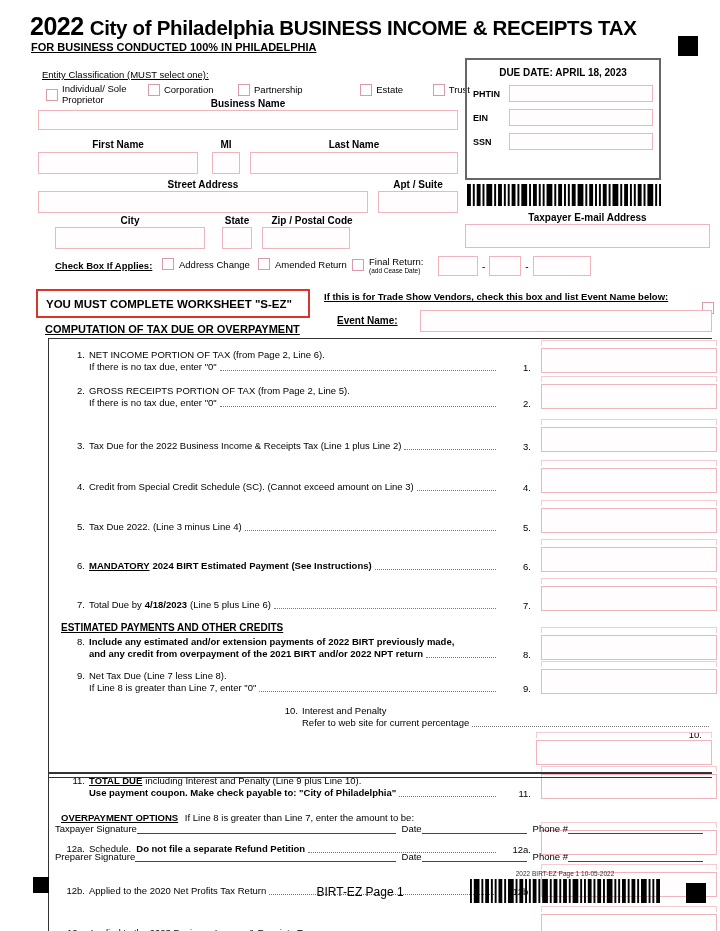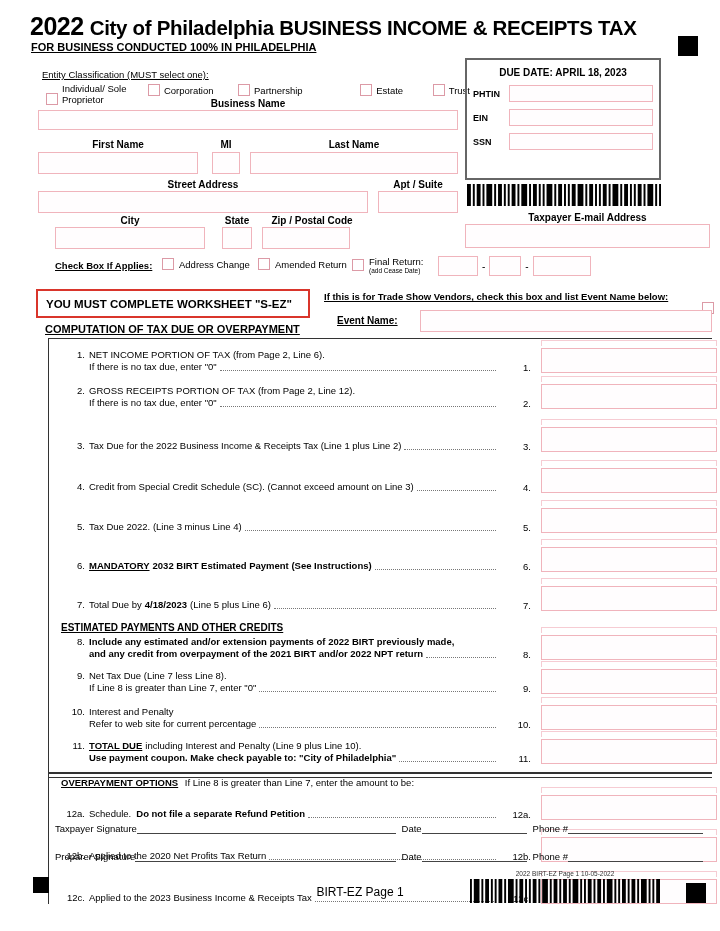--- a/index.html
+++ b/index.html
@@ -10,21 +10,21 @@
   .b{font-weight:bold;}
   .u{text-decoration:underline;}
   .sq{background:#000;}
   .fld{border:1px solid var(--field-border);background:#fffdfe;box-sizing:border-box;}
   .cb{width:12px;height:12px;border:1px solid #dc9aa6;background:#fff;flex:none;box-sizing:border-box;}
   .lbl{font-weight:bold;font-size:10px;text-align:center;}
   .title-year{font-size:25px;font-weight:bold;letter-spacing:-0.5px;}
   .title-rest{font-size:20.5px;font-weight:bold;margin-left:6px;letter-spacing:-0.3px;}
   .subtitle{font-size:11px;font-weight:bold;text-decoration:underline;}
   .entity-row{display:flex;align-items:flex-start;font-size:9.5px;}
-  .entity-opt{display:flex;align-items:flex-end;}
+  .entity-opt{display:flex;align-items:center;}
   .entity-opt .cb{margin-right:4px;margin-top:1px;}
   .idbox{border:2px solid #666;box-sizing:border-box;padding:3px 6px;}
   .idbox-title{font-size:15px;font-weight:bold;text-align:center;letter-spacing:0.2px;}
   .idbox-due{font-size:10px;font-weight:bold;text-align:center;margin-top:4px;}
   .idrow{display:flex;align-items:center;margin-top:7px;}
   .idrow .idlbl{width:36px;font-size:9px;font-weight:bold;flex:none;}
   .idrow .fld{flex:1;height:17px;}
   .flag{display:flex;align-items:center;font-size:9.5px;}
   .flag .cb{margin-right:5px;}
   .redbox{border:2px solid var(--alert-red);box-sizing:border-box;display:flex;align-items:center;
@@ -216,21 +216,21 @@
           </div>
       </div>
       <div class="cn">1.</div>
       <div class="cbox"></div>
     </div>
 
     <div class="crow" style="margin-top:11px;">
       <div class="ct">
         <div class="tl">
             <span class="lno">2.</span>
-            <span>GROSS RECEIPTS PORTION OF TAX (from Page 2, Line 12).</span>
+            <span>GROSS RECEIPTS PORTION OF TAX (from Page 2, Line 5).</span>
           </div>
         <div class="tl">
             <span class="sp"></span>
             <span>If there is no tax due, enter "0"</span>
             <span class="dots"></span>
           </div>
       </div>
       <div class="cn">2.</div>
       <div class="cbox"></div>
     </div>
@@ -269,21 +269,21 @@
       </div>
       <div class="cn">5.</div>
       <div class="cbox"></div>
     </div>
 
     <div class="crow" style="margin-top:14px;">
       <div class="ct">
         <div class="tl">
             <span class="lno">6.</span>
             <span class="b u" style="margin-right:3px;">MANDATORY</span>
-            <span class="b">2032 BIRT Estimated Payment (See Instructions)</span>
+            <span class="b">2024 BIRT Estimated Payment (See Instructions)</span>
             <span class="dots"></span>
           </div>
       </div>
       <div class="cn">6.</div>
       <div class="cbox"></div>
     </div>
 
     <div class="crow" style="margin-top:14px;">
       <div class="ct">
         <div class="tl">
@@ -325,21 +325,21 @@
         <div class="tl">
             <span class="sp"></span>
             <span>If Line 8 is greater than Line 7, enter "0"</span>
             <span class="dots"></span>
           </div>
       </div>
       <div class="cn">9.</div>
       <div class="cbox"></div>
     </div>
 
-    <div class="crow" style="margin-top:11px;">
+    <div class="crow" style="margin-top:11px;flex-direction:column;">
       <div class="ct">
         <div class="tl">
             <span class="lno">10.</span>
             <span>Interest and Penalty</span>
           </div>
         <div class="tl">
             <span class="sp"></span>
             <span>Refer to web site for current percentage</span>
             <span class="dots"></span>
           </div>

